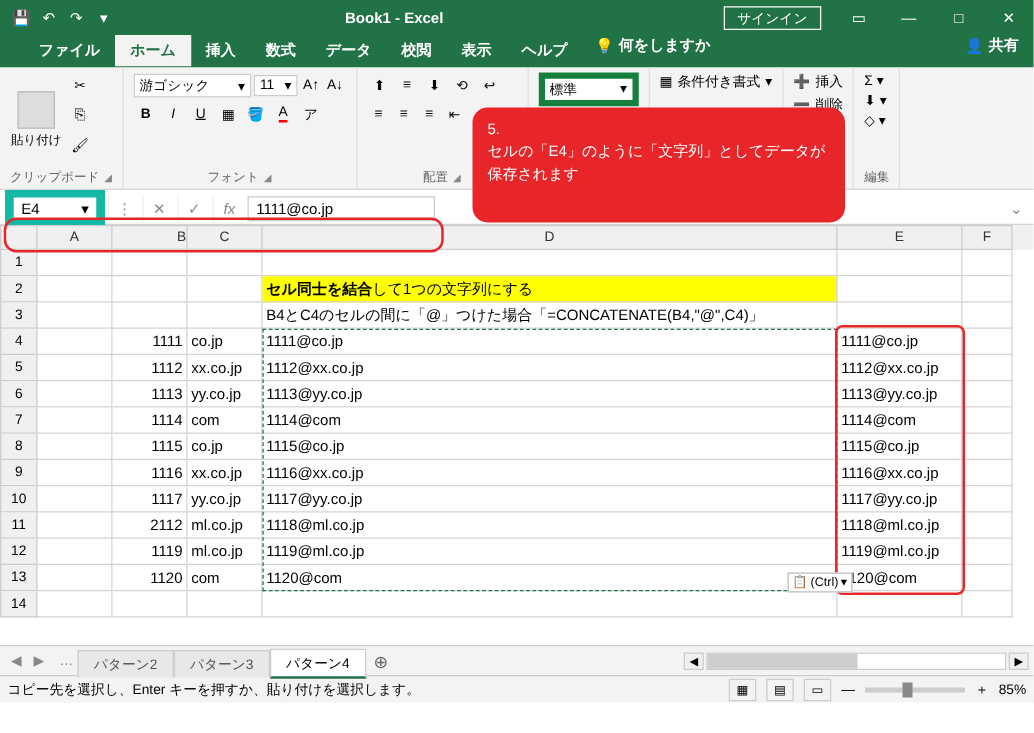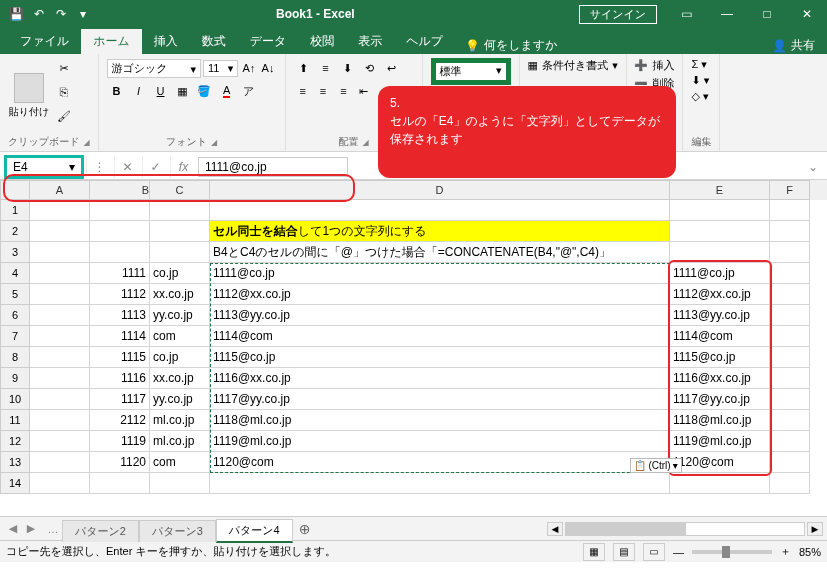--- a/index.html
+++ b/index.html
@@ -8,21 +8,21 @@
 
 .titlebar { height: 28px; background: #217346; color: #fff; display: flex; align-items: center; }
 .titlebar .qat { display: flex; gap: 4px; padding: 0 8px; align-items: center; }
 .titlebar .qat .qi { width: 18px; height: 18px; display: flex; align-items: center; justify-content: center; font-size: 12px; }
 .titlebar .title { flex: 1; text-align: center; font-size: 12px; font-weight: bold; }
 .titlebar .right { display: flex; align-items: center; gap: 0; margin-left: 48px; }
 .titlebar .signin { border: 1px solid #fff; padding: 1px 10px; margin-right: 10px; font-size: 11px; }
 .titlebar .wbtn { width: 40px; height: 28px; display: flex; align-items: center; justify-content: center; font-size: 12px; }
 
 
-.tabs { height: 26px; background: #217346; display: flex; align-items: flex-end; padding-left: 8px; color: #fff; }
+.tabs { height: 26px; background: #217346; display: flex; align-items: flex-start; padding-left: 19px; color: #fff; font-weight: bold; }
 .tab { padding: 4px 12px; font-size: 12px; cursor: pointer; }
 .tab.active { background: #f3f3f3; color: #217346; }
 .tabs .spacer { flex: 1; }
 .tell { display: flex; align-items: center; gap: 4px; padding: 0 10px; }
 .share { padding: 0 12px; display: flex; align-items: center; gap: 4px; }
 
 
 .ribbon { height: 98px; background: #f3f3f3; border-bottom: 1px solid #d4d4d4; display: flex; position: relative; }
 .group { border-right: 1px solid #e0e0e0; padding: 4px 8px 2px; display: flex; flex-direction: column; justify-content: space-between; }
 .group .controls { display: flex; gap: 4px; flex: 1; }
@@ -42,21 +42,21 @@
 .style-ctl { display: flex; flex-direction: column; gap: 3px; font-size: 11px; }
 .style-item { display: flex; align-items: center; gap: 4px; }
 .cell-ctl, .edit-ctl { display: flex; flex-direction: column; gap: 3px; font-size: 11px; }
 .cell-item { display: flex; align-items: center; gap: 4px; }
 
 
 .callout { position: absolute; left: 378px; top: 86px; width: 298px; height: 92px; background: #e8262a; color: #fff; border-radius: 12px; padding: 8px 12px; font-size: 12px; line-height: 1.5; z-index: 10; }
 
 
 .fbar { height: 26px; display: flex; align-items: center; border-bottom: 1px solid #d4d4d4; padding: 2px 4px; gap: 2px; margin-top: 2px;}
-.namebox { width: 80px; border: 3px solid #14b8a6; padding: 2px 6px; background: #fff; font-size: 12px; display:flex; justify-content:space-between;}
+.namebox { width: 80px; border: 7px solid #14b8a6; padding: 2px 6px; background: #fff; font-size: 12px; display:flex; justify-content:space-between;}
 .fbtn { width: 26px; height: 22px; display: flex; align-items: center; justify-content: center; color: #888; border-left:1px solid #eee;}
 .fx { font-style: italic; }
 .formula-input { flex: 0 0 150px; padding: 2px 6px; font-size: 12px; border:1px solid #ccc; }
 .fbar-outline { position:absolute; left:3px; top:174px; width:352px; height:28px; border:2px solid #e8262a; border-radius:10px; pointer-events:none; z-index:5;}
 .fbar-expand { margin-left:auto; width:20px; text-align:center; color:#888;}
 
 
 .grid-wrap { position: relative; height: 336px; overflow: hidden; }
 .colhdr { display: flex; height: 20px; background: #f0f0f0; }
 .rowhdr-corner { width: 30px; border: 1px solid #ccc; background: #f0f0f0; }

